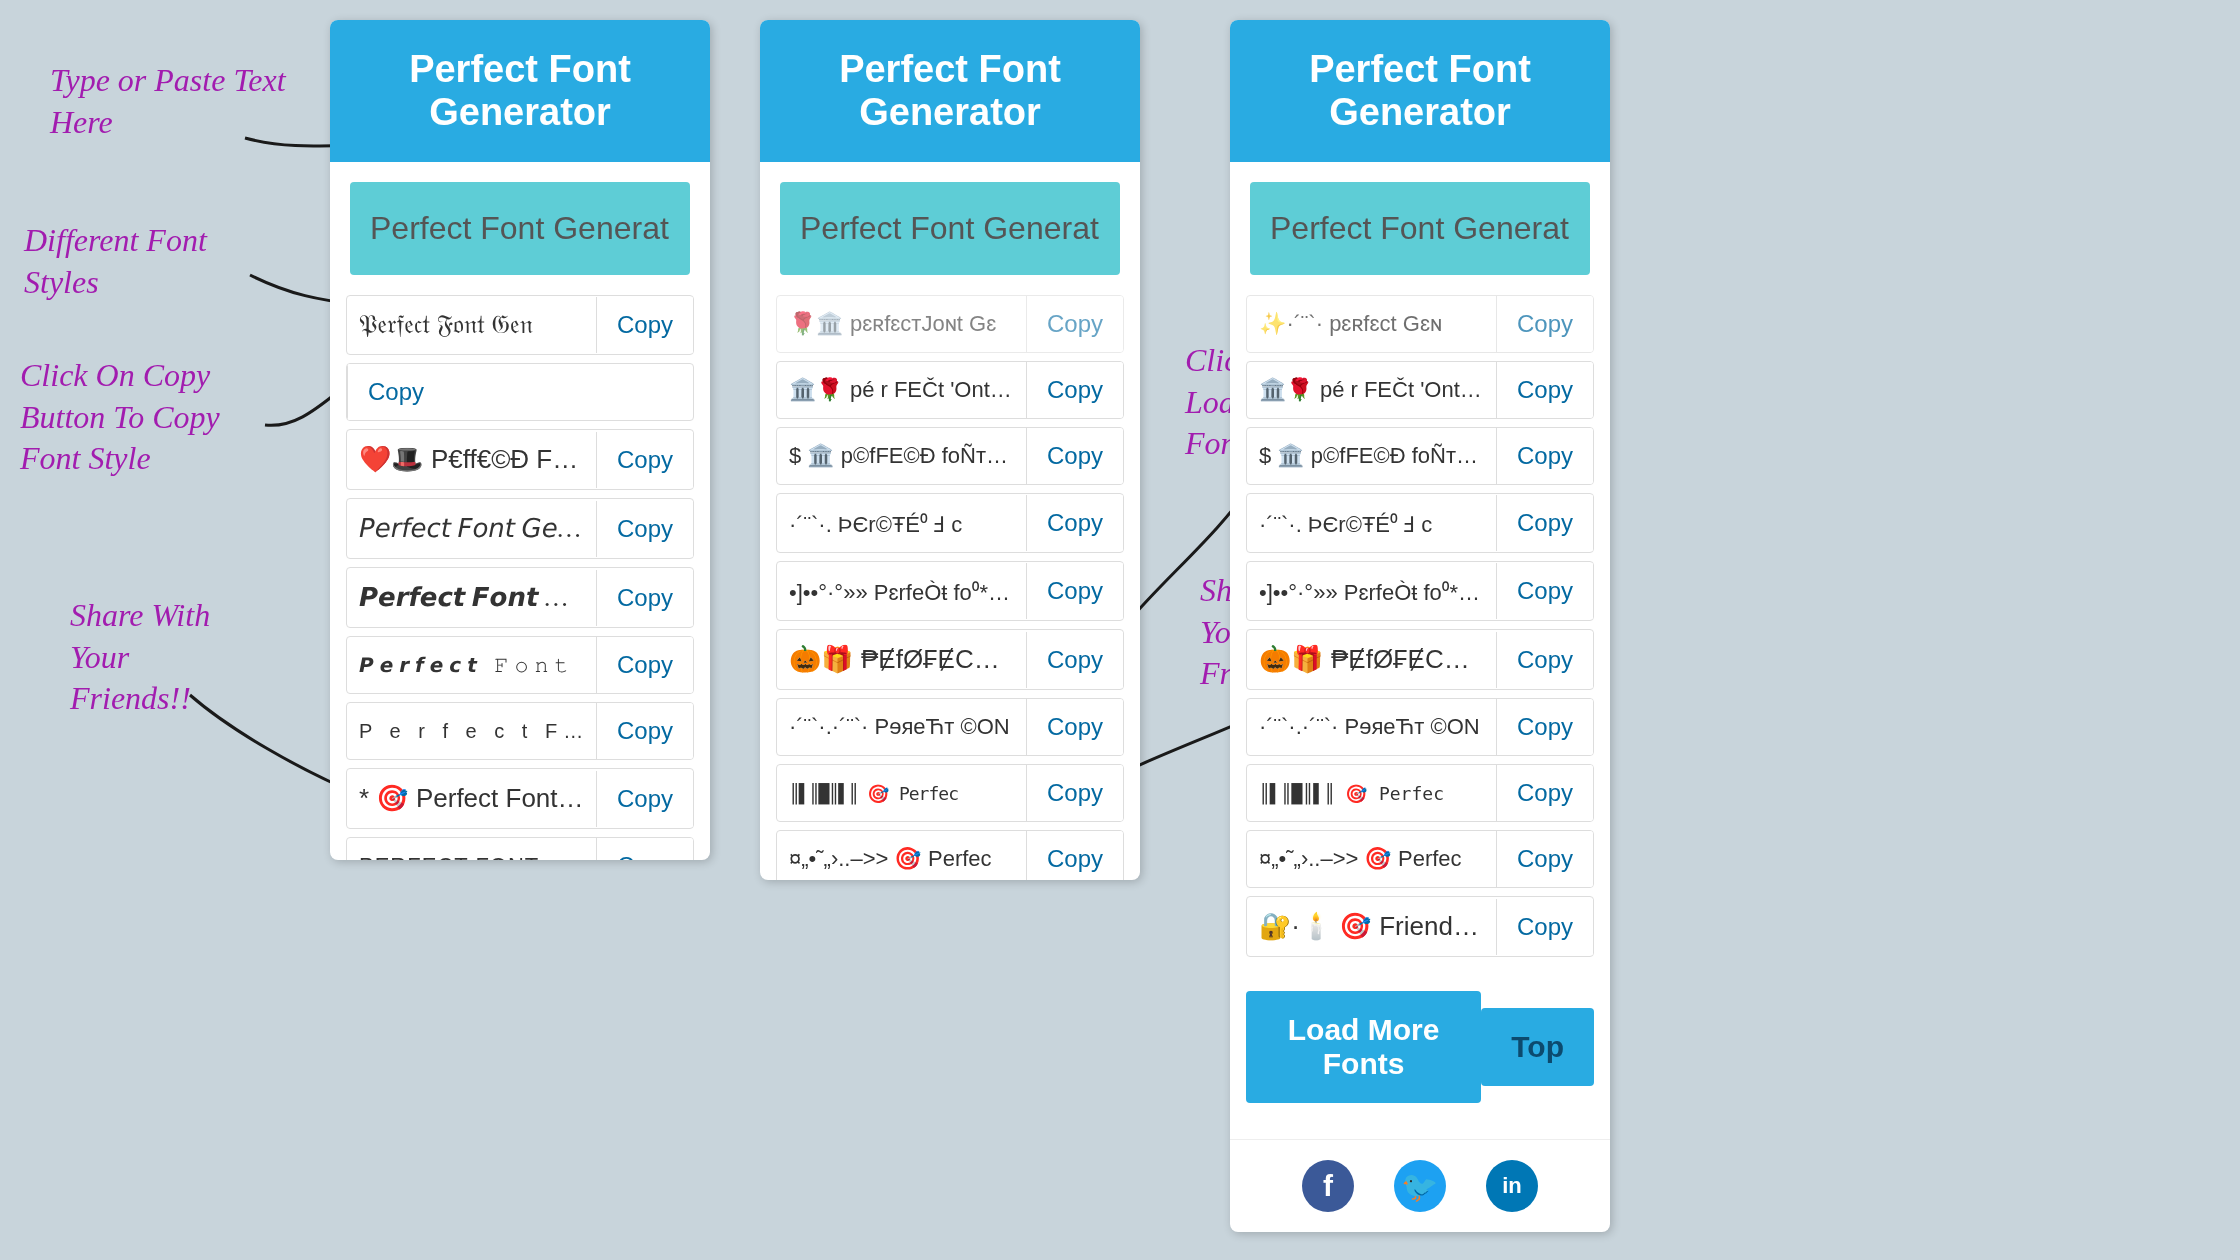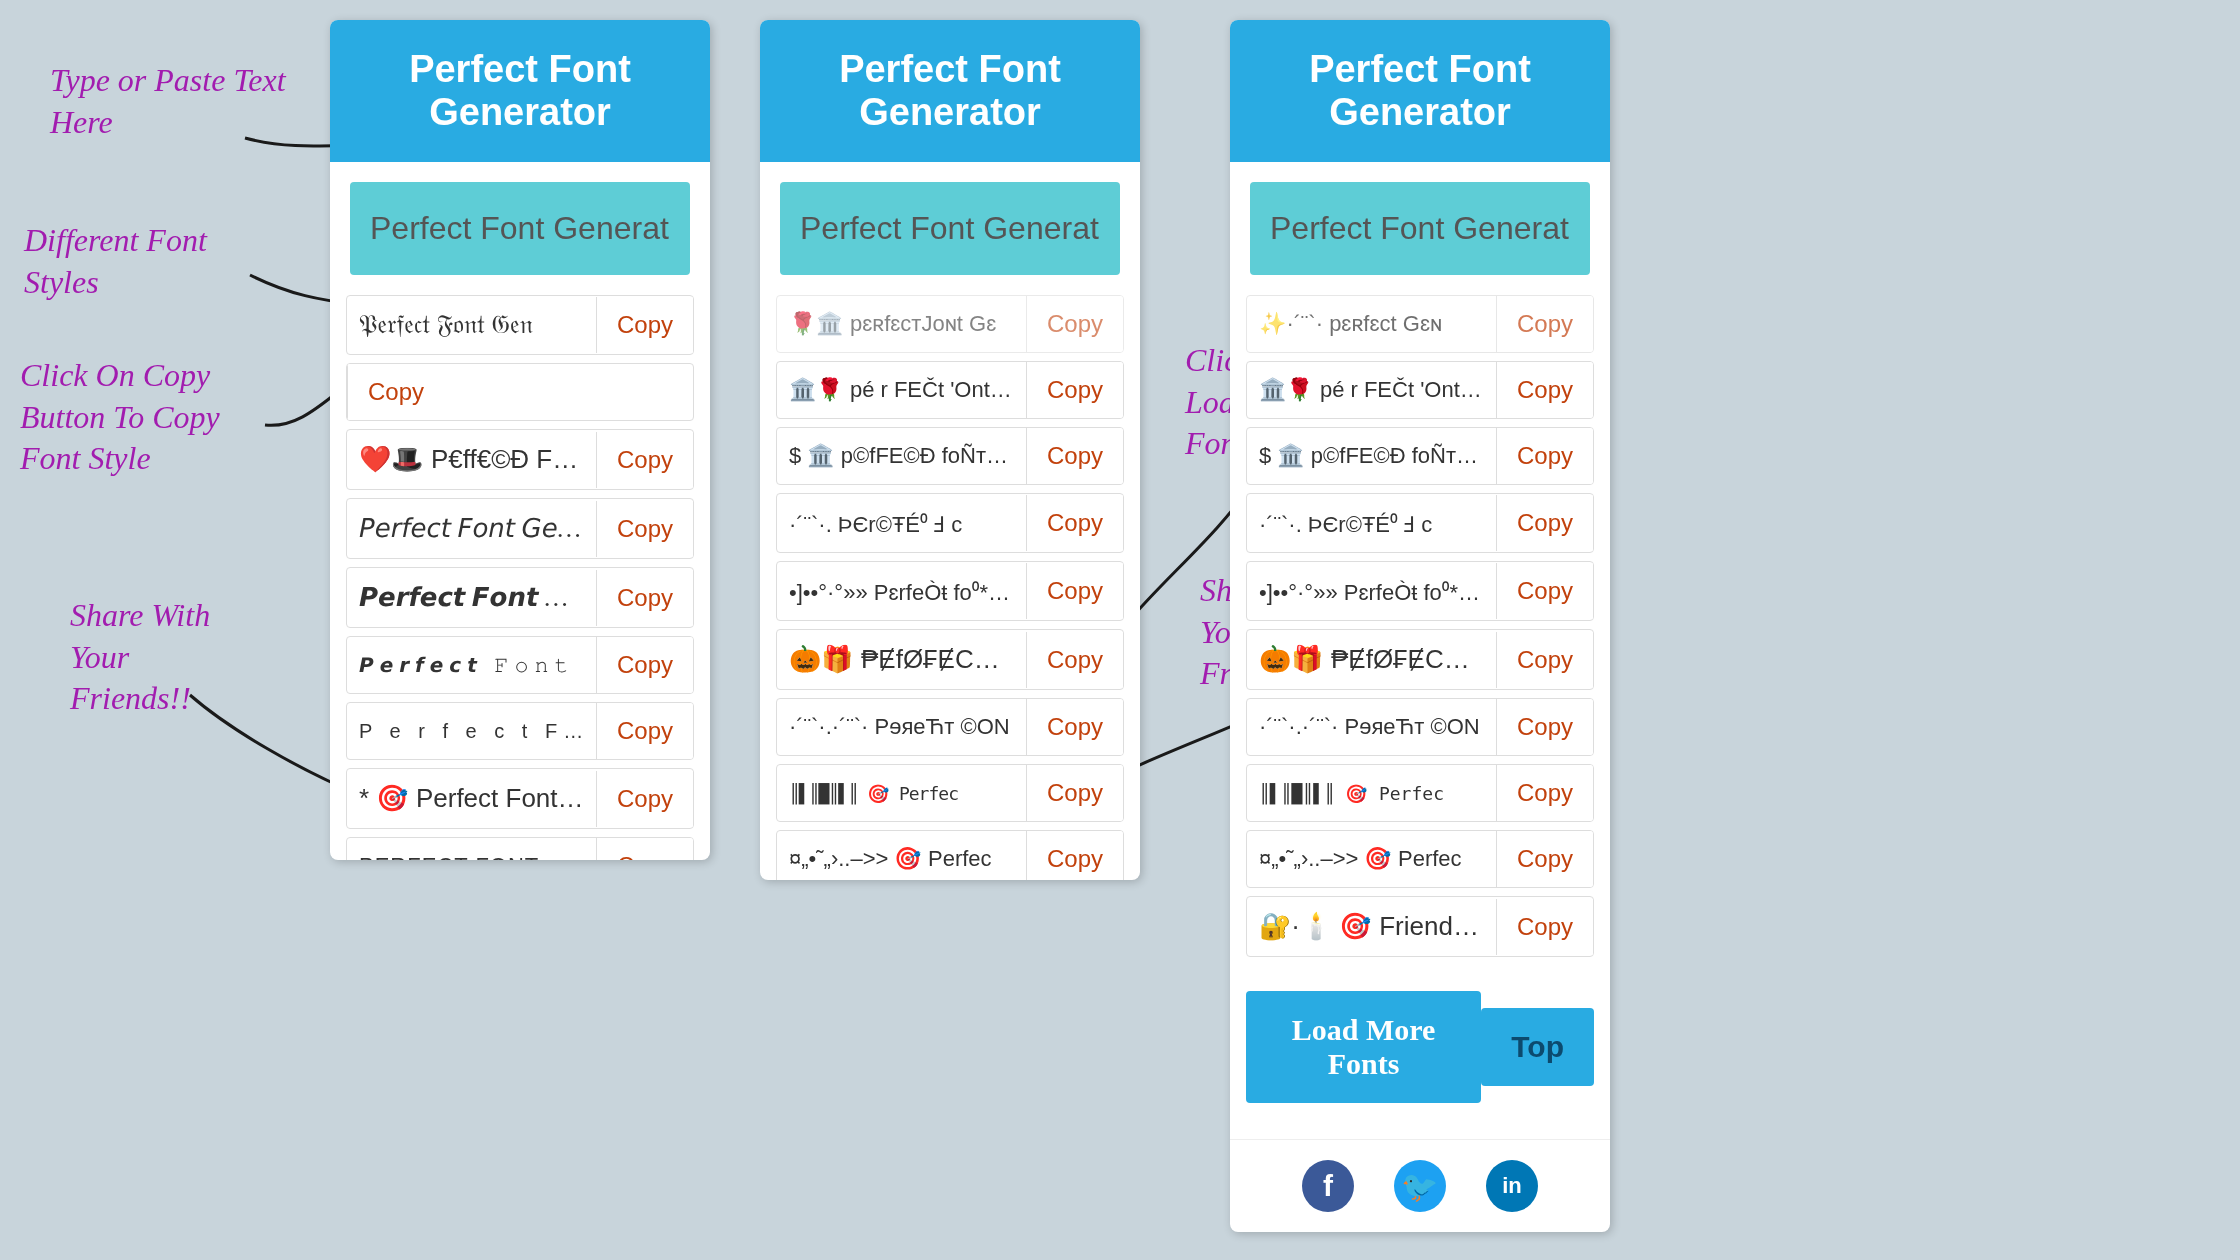--- a/index.html
+++ b/index.html
@@ -76,38 +76,37 @@
       white-space: nowrap;
       text-overflow: ellipsis;
     }
 
     .copy-btn {
       background: white;
       border: none;
       border-left: 1px solid #ddd;
       padding: 14px 20px;
       font-size: 24px;
-      color: #c2410c;
+      color: #0369a1;
       cursor: pointer;
       min-width: 90px;
       text-align: center;
     }
 
     .load-more-btn {
       background: #29abe2;
       color: white;
       border: none;
       border-radius: 4px;
       padding: 22px 40px;
       font-size: 30px;
       cursor: pointer;
       display: block;
       margin: 16px auto;
       font-weight: bold;
-      font-family: Liberation Serif, serif;
     }
 
     .top-btn {
       background: #29abe2;
       color: #0c4a6e;
       border: none;
       border-radius: 4px;
       padding: 22px 30px;
       font-size: 30px;
       cursor: pointer;

